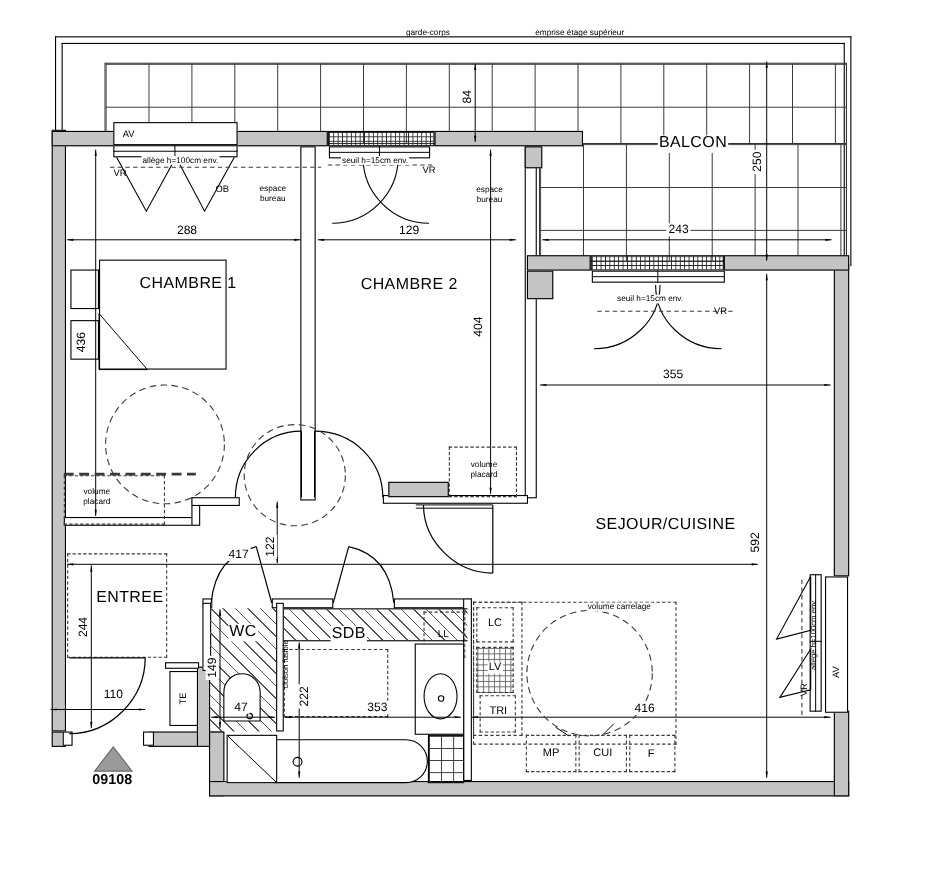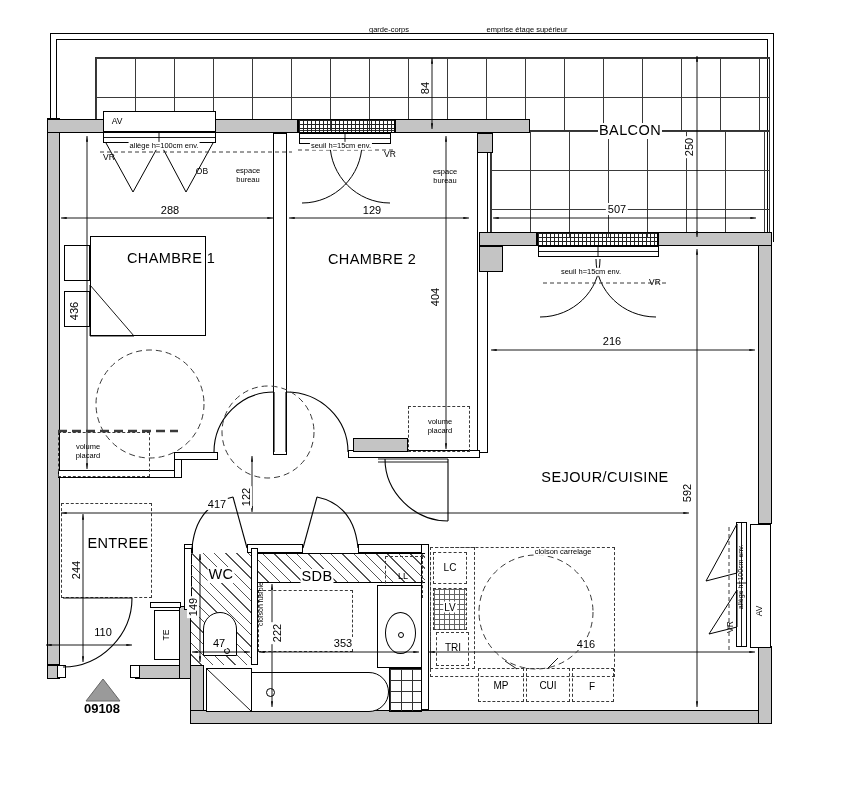--- a/index.html
+++ b/index.html
@@ -229,36 +229,36 @@
   <div class="lbl ann2" style="left:655px;top:283px">VR</div>
 
   <div class="lbl ann wrapc" style="left:88px;top:452px">volume placard</div>
   <div class="lbl ann wrapc" style="left:440px;top:427px">volume placard</div>
   <div class="lbl ann rot" style="left:261px;top:604px;font-size:7px">cloison fusible</div>
   <div class="lbl ann2 rot" style="left:167px;top:635px">TE</div>
   <div class="lbl med" style="left:403px;top:577px;font-size:9px">LL</div>
   <div class="lbl med" style="left:450px;top:567px">LC</div>
   <div class="lbl med chip" style="left:450px;top:607px">LV</div>
   <div class="lbl med" style="left:453px;top:647px">TRI</div>
-  <div class="lbl ann chip" style="left:563px;top:552px">cloison carrelage</div>
+  <div class="lbl ann chip" style="left:563px;top:552px">volume carrelage</div>
   <div class="lbl med" style="left:501px;top:685px">MP</div>
   <div class="lbl med" style="left:548px;top:685px">CUI</div>
   <div class="lbl med" style="left:592px;top:686px">F</div>
   <div class="lbl ann2 rot" style="left:731px;top:627px">VR</div>
   <div class="lbl rot" style="left:741px;top:577px;font-size:7px">allège h=100cm env.</div>
   <div class="lbl ann2 rot" style="left:760px;top:611px">AV</div>
 
   <div class="lbl dim rot" style="left:425px;top:88px">84</div>
   <div class="lbl dim rot" style="left:689px;top:147px">250</div>
-  <div class="lbl dim" style="left:617px;top:209px">507</div>
+  <div class="lbl dim" style="left:617px;top:209px">243</div>
   <div class="lbl dim" style="left:170px;top:210px">288</div>
   <div class="lbl dim" style="left:372px;top:210px">129</div>
   <div class="lbl dim rot" style="left:74px;top:311px">436</div>
   <div class="lbl dim rot" style="left:435px;top:297px">404</div>
-  <div class="lbl dim" style="left:612px;top:341px">216</div>
+  <div class="lbl dim" style="left:612px;top:341px">355</div>
   <div class="lbl dim rot" style="left:687px;top:493px">592</div>
   <div class="lbl dim" style="left:217px;top:504px">417</div>
   <div class="lbl dim rot" style="left:246px;top:497px">122</div>
   <div class="lbl dim rot" style="left:76px;top:570px">244</div>
   <div class="lbl dim" style="left:103px;top:632px">110</div>
   <div class="lbl dim rot" style="left:193px;top:607px">149</div>
   <div class="lbl dim" style="left:219px;top:643px">47</div>
   <div class="lbl dim rot" style="left:277px;top:633px">222</div>
   <div class="lbl dim" style="left:343px;top:643px">353</div>
   <div class="lbl dim" style="left:586px;top:644px">416</div>

